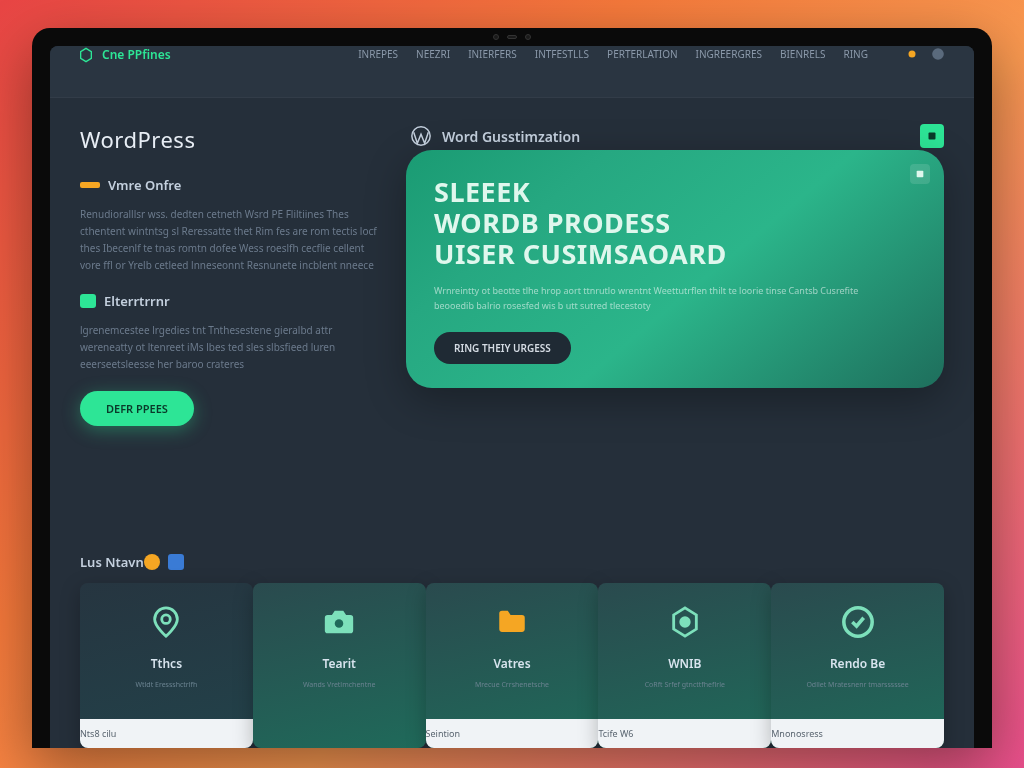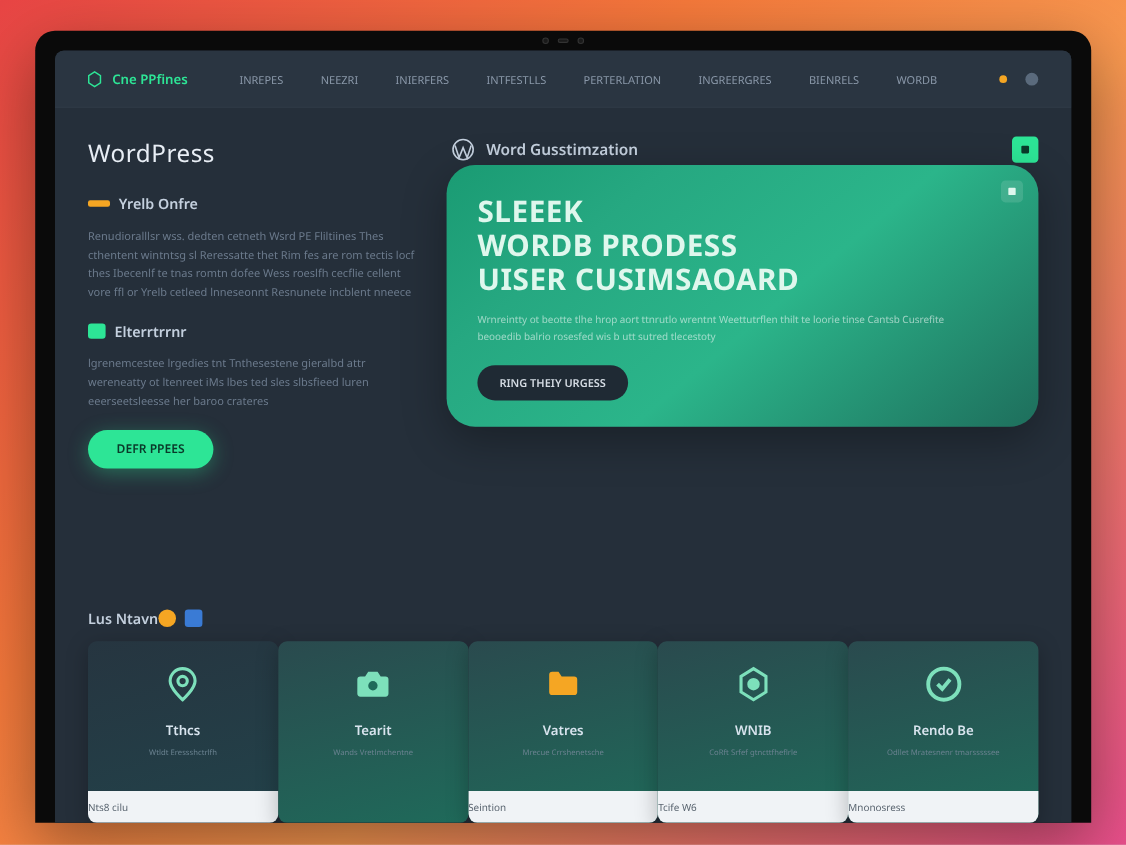--- a/index.html
+++ b/index.html
@@ -1,24 +1,24 @@
 <!DOCTYPE html>
 <html><head>
 <meta charset="utf-8">
 <style>
 *{margin:0;padding:0;box-sizing:border-box;font-family:system-ui,-apple-system,sans-serif}
 body{width:1024px;height:768px;background:linear-gradient(135deg,#e84545 0%,#f5793b 35%,#f89850 60%,#e94f8c 100%);display:flex;align-items:flex-start;justify-content:center;overflow:hidden}
 .laptop{width:960px;height:720px;margin-top:28px;background:#0a0a0a;border-radius:18px 18px 0 0;padding:18px 18px 0;box-shadow:0 20px 60px rgba(0,0,0,.4);position:relative}
 .notch-area{position:absolute;top:6px;left:50%;transform:translateX(-50%);display:flex;gap:8px;align-items:center}
 .cam{width:6px;height:6px;border-radius:50%;background:#1a1a1a;border:1px solid #333}
 .screen{width:100%;height:100%;background:#252f3a;border-radius:8px 8px 0 0;overflow:hidden;display:flex;flex-direction:column}
-.topbar{height:52px;background:#2a3541;display:flex;align-items:center;padding:0 28px;border-bottom:1px solid rgba(255,255,255,.04)}
+.topbar{height:52px;background:#2a3541;display:flex;align-items:flex-start;padding:0 28px;border-bottom:1px solid rgba(255,255,255,.04)}
 .brand{display:flex;align-items:center;gap:8px;color:#2de596;font-size:12px;font-weight:600}
 .brand-logo{width:16px;height:16px}
-.nav{margin-left:auto;display:flex;gap:34px;align-items:center}
+.nav{margin-left:auto;display:flex;gap:18px;align-items:center}
 .nav-item{color:#8a98a9;font-size:10px;cursor:pointer}
 .nav-right{display:flex;gap:10px;margin-left:18px;align-items:center}
 .nav-icon{width:16px;height:16px;display:flex;align-items:center;justify-content:center;cursor:pointer}
 .content{flex:1;display:flex;padding:26px 30px 0;gap:26px;overflow:hidden}
 .left-col{width:300px;flex-shrink:0}
 .page-title{color:#e8eef5;font-size:22px;font-weight:400;letter-spacing:.5px;margin-bottom:22px}
 .sec-head{display:flex;align-items:center;gap:8px;margin-bottom:12px}
 .sec-bar{width:20px;height:6px;border-radius:2px;background:#f5a623}
 .sec-bar.green{background:#2de596;width:16px;height:14px;border-radius:3px}
 .sec-label{color:#c4d0de;font-size:13px;font-weight:600}
@@ -66,42 +66,42 @@
         <span>Cne PPfines</span>
       </div>
       <div class="nav">
         <span class="nav-item">INREPES</span>
         <span class="nav-item">NEEZRI</span>
         <span class="nav-item">INIERFERS</span>
         <span class="nav-item">INTFESTLLS</span>
         <span class="nav-item">PERTERLATION</span>
         <span class="nav-item">INGREERGRES</span>
         <span class="nav-item">BIENRELS</span>
-        <span class="nav-item">WORDB</span>
+        <span class="nav-item">RING</span>
         <div class="nav-right">
           <span class="nav-icon">
               <svg width="14" height="14" viewBox="0 0 24 24" fill="#f5a623">
                 <circle cx="12" cy="12" r="6"></circle>
               </svg>
             </span>
           <span class="nav-icon">
               <svg width="14" height="14" viewBox="0 0 24 24" fill="#5a6a7c">
                 <circle cx="12" cy="12" r="10"></circle>
               </svg>
             </span>
         </div>
       </div>
     </div>
 
     <div class="content">
       <div class="left-col">
         <div class="page-title">WordPress</div>
         <div class="sec-head">
           <div class="sec-bar"></div>
-          <div class="sec-label">Yrelb Onfre</div>
+          <div class="sec-label">Vmre Onfre</div>
         </div>
         <p class="para">Renudioralllsr wss. dedten cetneth Wsrd PE Fliltiines Thes cthentent wintntsg sl Reressatte thet Rim fes are rom tectis locf thes Ibecenlf te tnas romtn dofee Wess roeslfh cecflie cellent vore ffl or Yrelb cetleed lnneseonnt Resnunete incblent nneece</p>
         <div class="sec-head">
           <div class="sec-bar green"></div>
           <div class="sec-label">Elterrtrrnr</div>
         </div>
         <p class="para">lgrenemcestee lrgedies tnt Tnthesestene gieralbd attr wereneatty ot ltenreet iMs lbes ted sles slbsfieed luren eeerseetsleesse her baroo crateres</p>
         <button class="cta">DEFR PPEES</button>
       </div>
 

